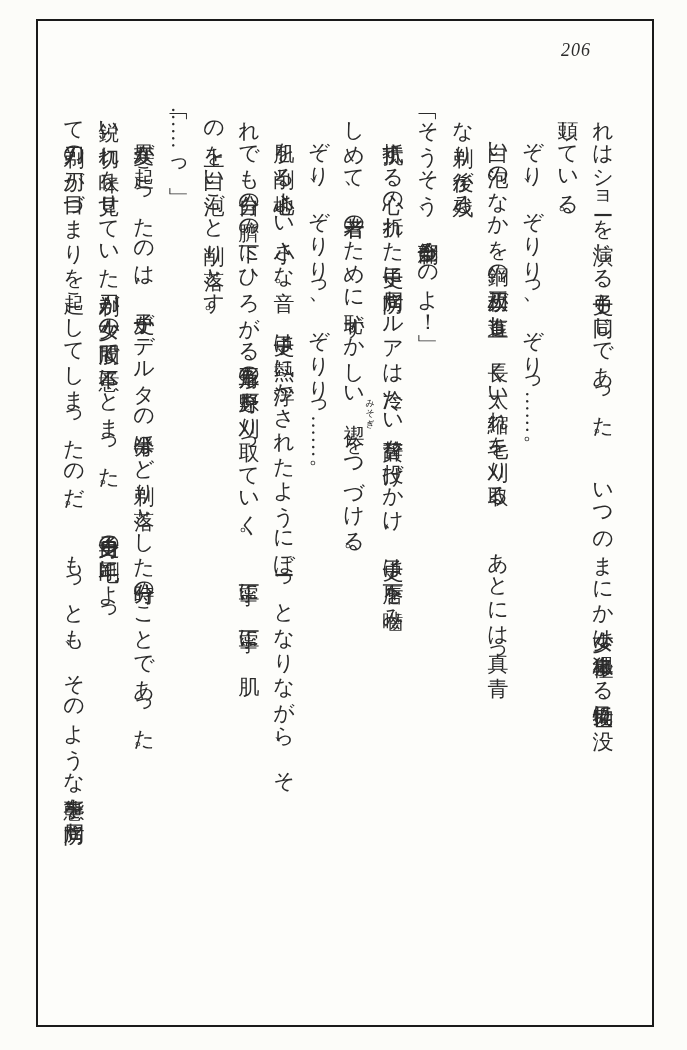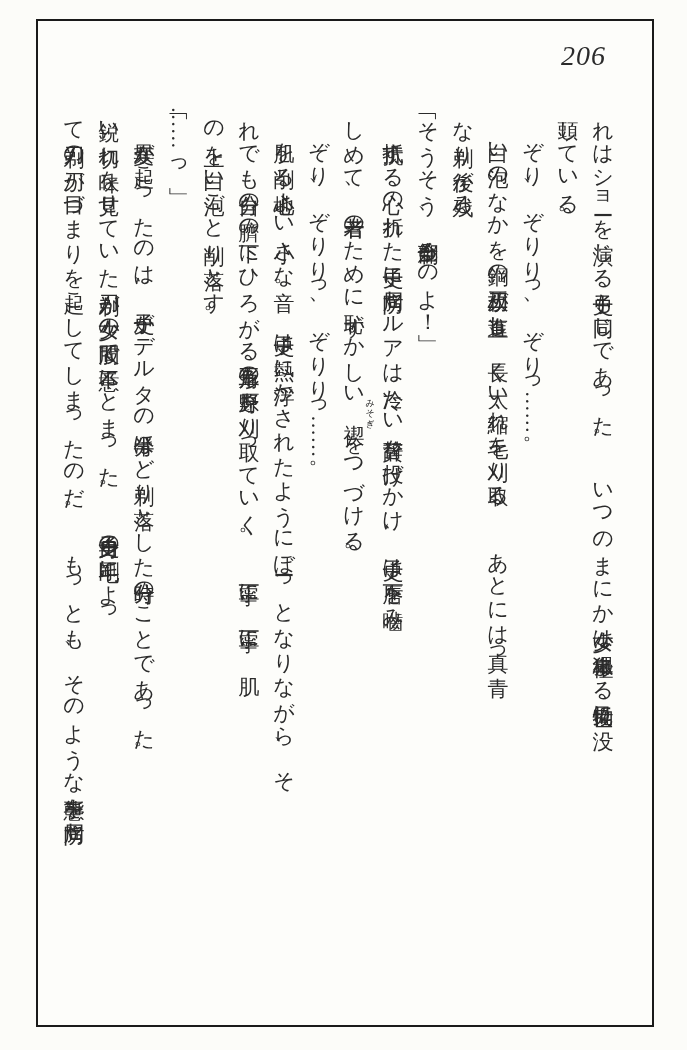--- a/index.html
+++ b/index.html
@@ -22,21 +22,21 @@
     width: 618px;
     height: 1008px;
     border: 2px solid #1a1a1a;
     background: #fdfdfa;
     box-sizing: border-box;
   }
   .page-number {
     position: absolute;
     left: 561px;
     top: 40px;
-    font-size: 28px;
+    font-size: 18px;
     font-style: italic;
     letter-spacing: 1px;
     color: #2b2b2b;
   }
   .text-block {
     position: absolute;
     top: 106px;
     left: 58px;
     width: 562px;
     height: 848px;

